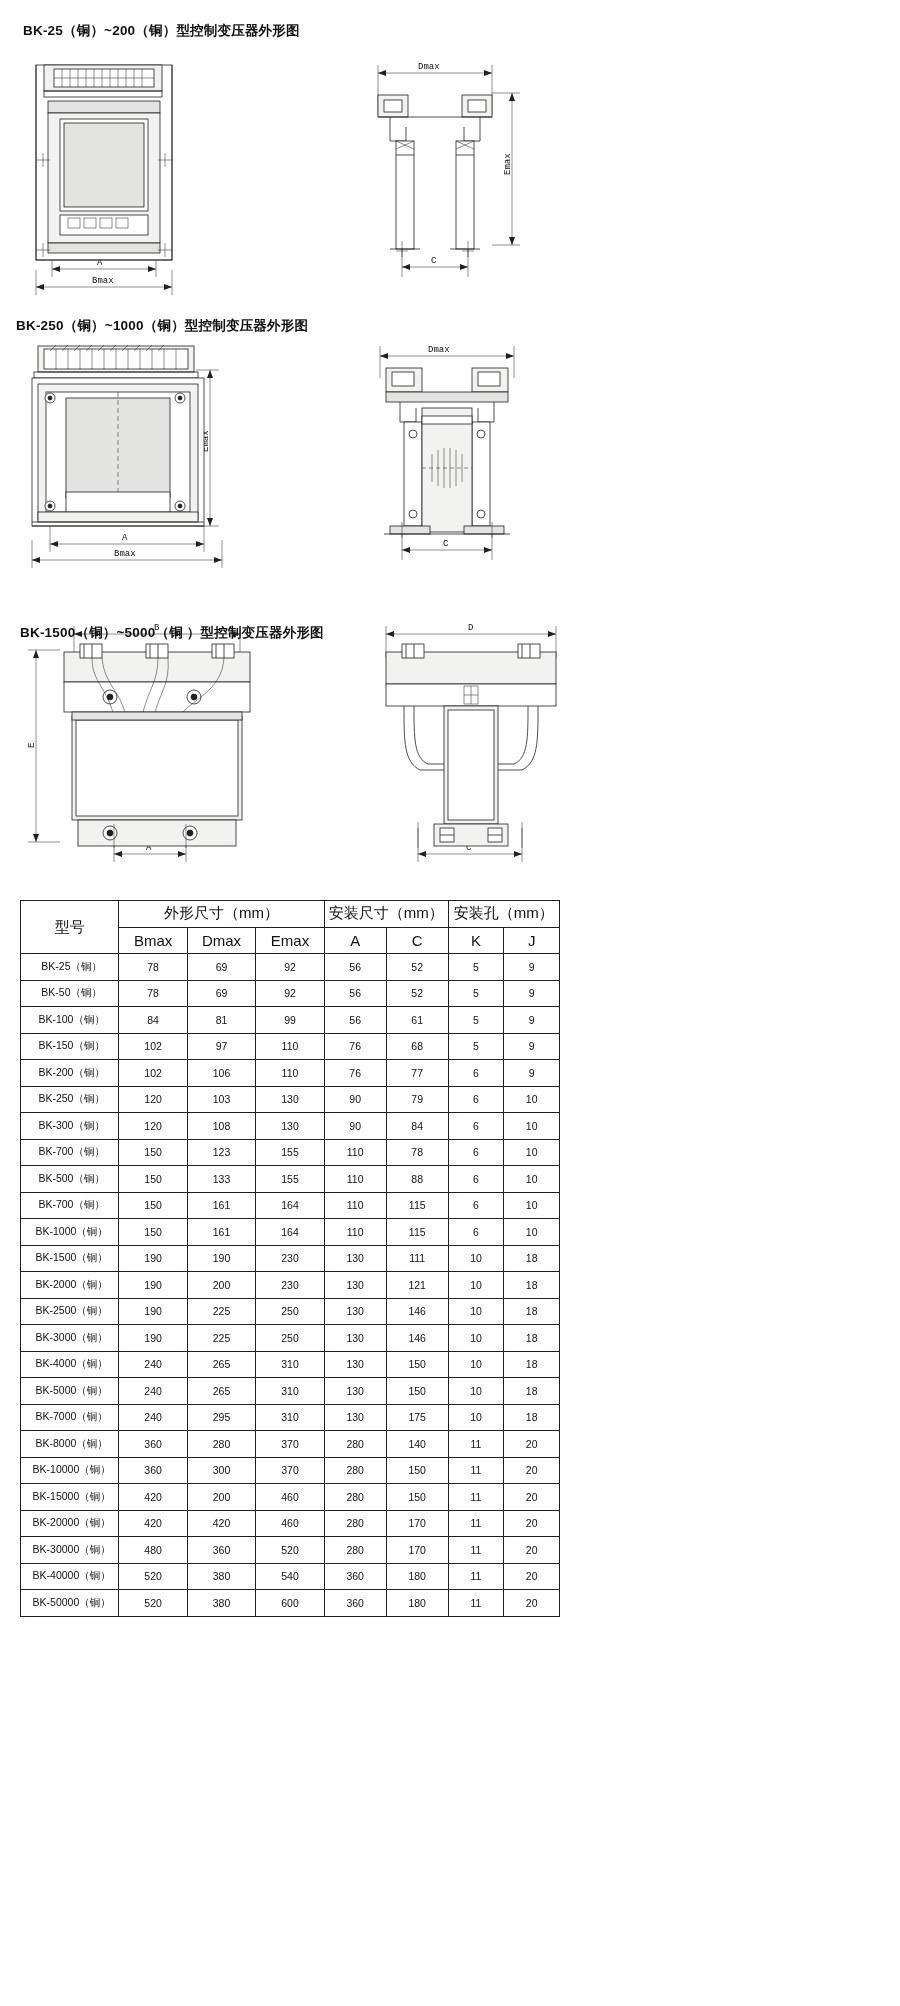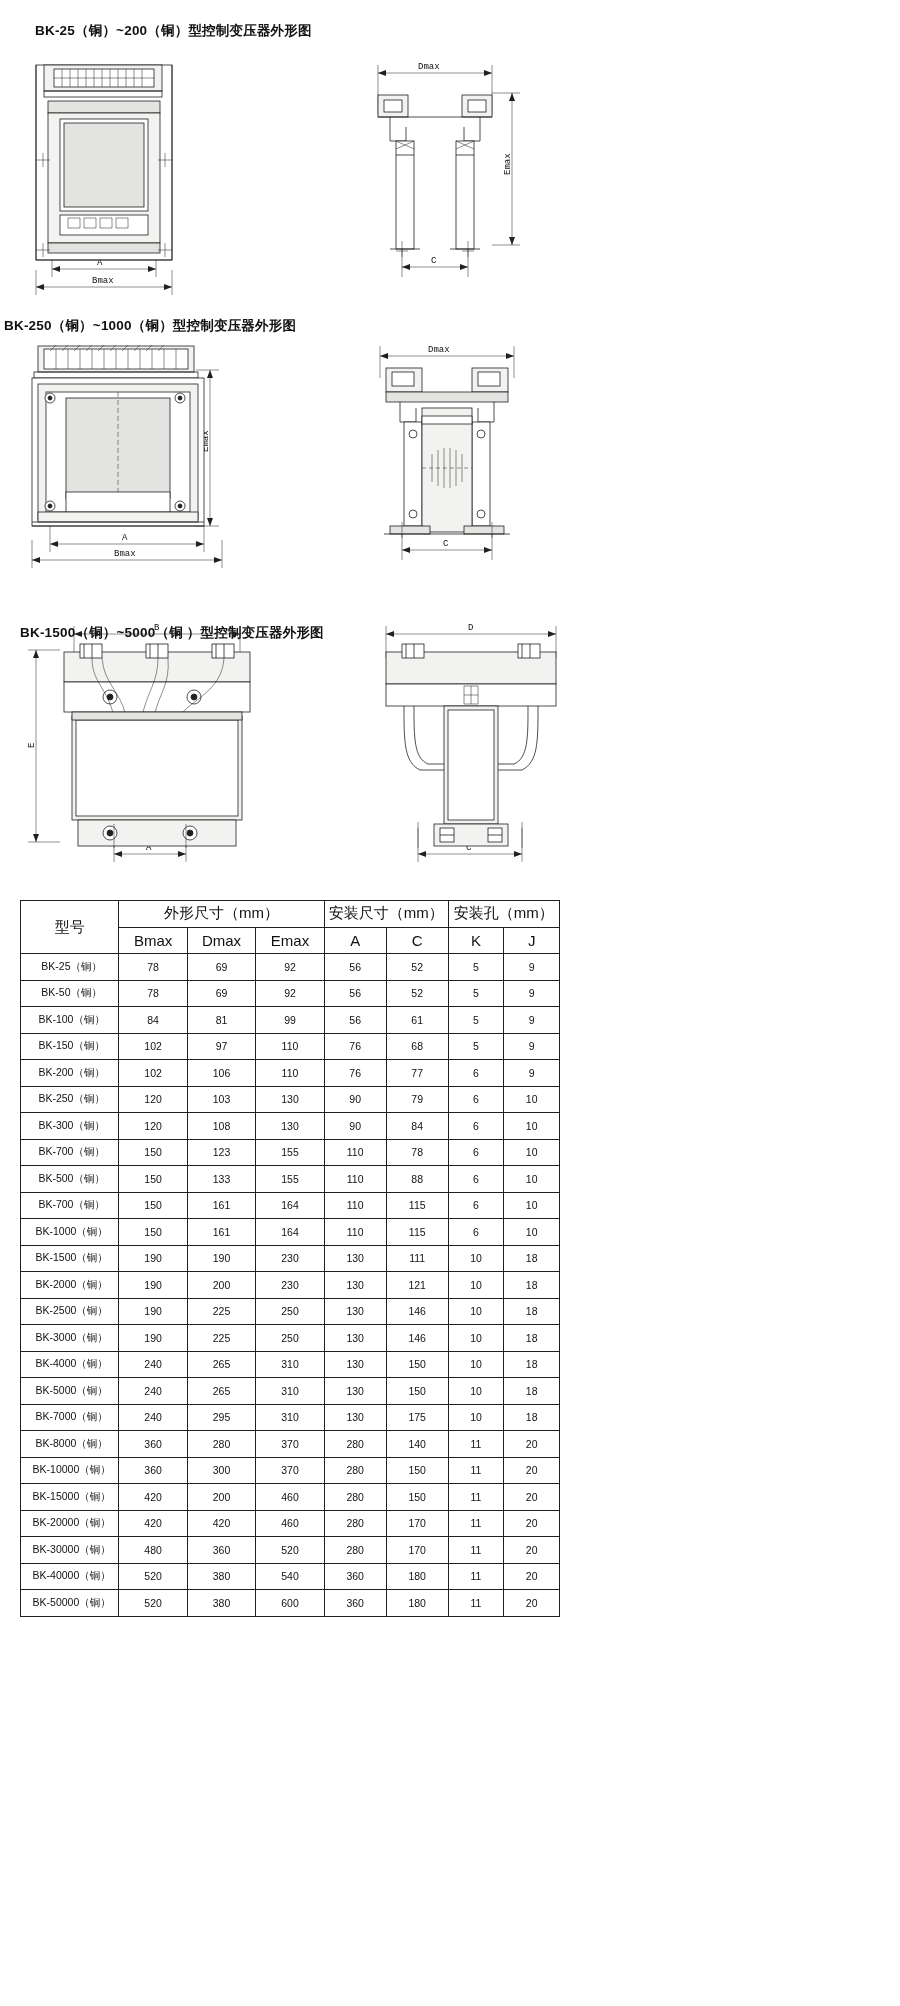--- a/index.html
+++ b/index.html
@@ -17,22 +17,22 @@
     width: 900px;
     height: 2006px;
     overflow: hidden;
   }
   .section-title {
     font-size: 13.5px;
     font-weight: bold;
     letter-spacing: 0.2px;
     color: #111;
   }
-  .s1-title { position: absolute; left: 16px; top: 22px; padding-left: 19px; }
-  .s2-title { position: absolute; left: 4px; top: 317px; }
+  .s1-title { position: absolute; left: 4px; top: 22px; padding-left: 19px; }
+  .s2-title { position: absolute; left: 16px; top: 317px; }
   .s3-title { position: absolute; left: 20px; top: 592px; margin-top: 32px; }
 
   .fig {
     position: absolute;
   }
   .fig svg { display: block; }
 
   
   .spec-table {
     position: absolute;

